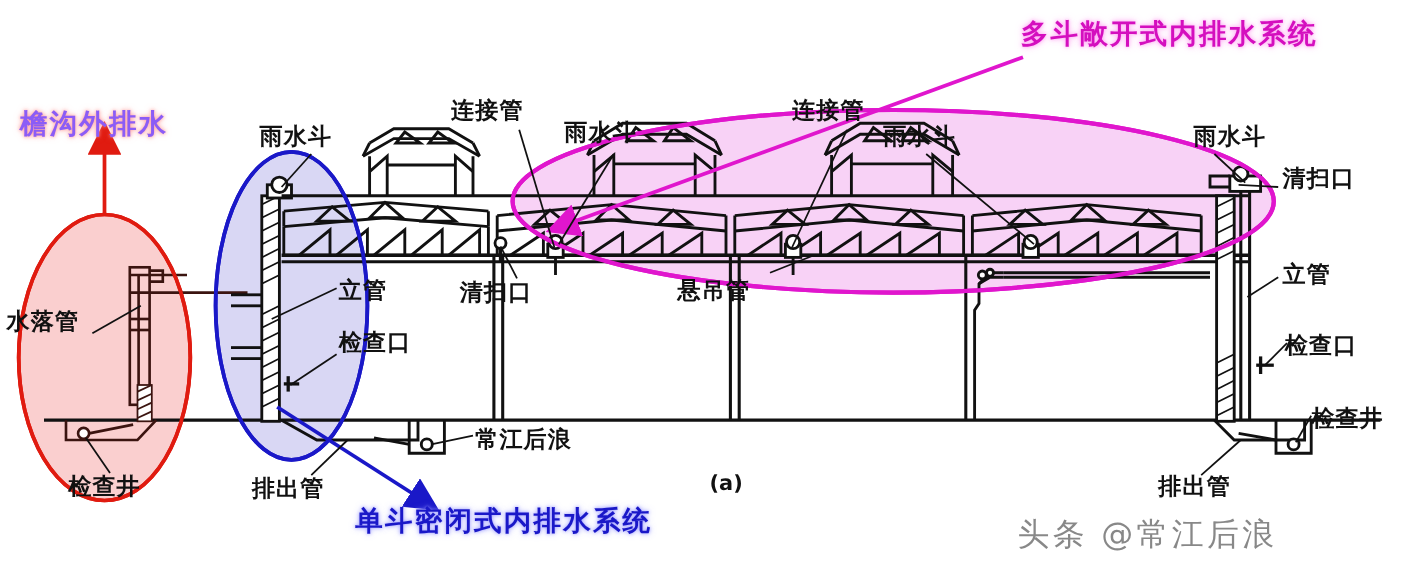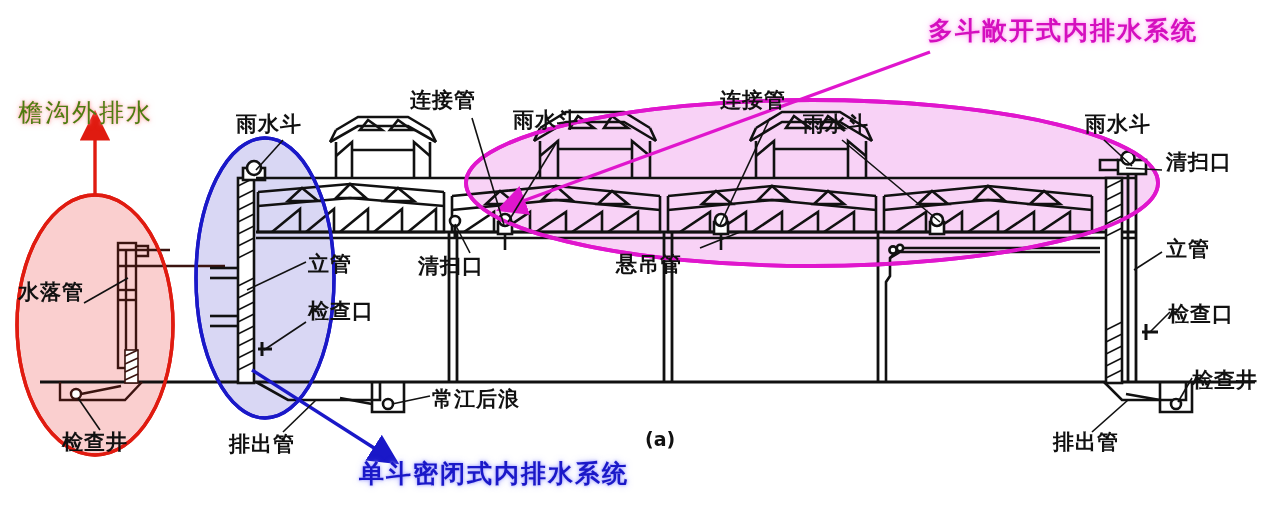--- a/index.html
+++ b/index.html
@@ -1,21 +1,21 @@
 <!DOCTYPE html>
 <html><head>
 <meta charset="utf-8">
 <style>
   html,body{margin:0;padding:0;background:#fff;}
   body{width:1280px;height:512px;overflow:hidden;font-family:"DejaVu Sans","Liberation Sans",sans-serif;}
   #stage{position:relative;width:1280px;height:512px;background:#fff;}
   svg.layer{position:absolute;left:0;top:0;width:1280px;height:512px;}
   .lbl{position:absolute;white-space:nowrap;font-family:"DejaVu Sans","Liberation Sans",sans-serif;}
   .lbl-black{color:#111;font-weight:700;font-size:21px;letter-spacing:1px;}
-  .lbl-red{color:#4d7c0f;font-weight:400;font-size:25px;letter-spacing:2px;
+  .lbl-red{color:#8b5cf6;font-weight:700;font-size:25px;letter-spacing:2px;
            text-shadow:0 0 3px rgba(255,150,150,.9),0 0 6px rgba(255,120,120,.55);text-align:center;}
   .lbl-blue{color:#1a18c8;font-weight:700;font-size:25px;letter-spacing:2px;
             text-shadow:0 0 3px rgba(150,150,255,.9),0 0 6px rgba(120,120,255,.5);}
   .lbl-magenta{color:#d40fbe;font-weight:700;font-size:25px;letter-spacing:2px;
                text-shadow:0 0 3px rgba(255,160,245,.95),0 0 7px rgba(255,120,235,.6);}
   .caption{color:#111;font-weight:700;font-size:19px;}
   .watermark{color:#6f6f6f;font-size:29px;font-weight:500;letter-spacing:3px;opacity:.82;}
 </style>
 </head>
 <body>
@@ -316,25 +316,25 @@
       <line x1="1162" y1="170" x2="1126" y2="168"></line>
       <line x1="1162" y1="252" x2="1134" y2="270"></line>
       <line x1="1170" y1="312" x2="1150" y2="332"></line>
       <line x1="1192" y1="378" x2="1178" y2="402"></line>
       <line x1="1092" y1="432" x2="1128" y2="400"></line>
     </g>
   </svg>
 
   <div class="lbl lbl-red" style="left:18px;top:96px;">檐沟外排水</div>
 
-  <div class="lbl lbl-blue" style="left:323px;top:457px;margin-left:36px;">单斗密闭式内排水系统</div>
+  <div class="lbl lbl-blue" style="left:323px;top:457px;">单斗密闭式内排水系统</div>
 
   <div class="lbl lbl-magenta" style="left:928px;top:14px;">多斗敞开式内排水系统</div>
 
-  <div class="lbl lbl-black" style="left:18px;top:278px;">水落管</div>
+  <div class="lbl lbl-black" style="left:6px;top:278px;">水落管</div>
   <div class="lbl lbl-black" style="left:62px;top:428px;">检查井</div>
 
   <div class="lbl lbl-black" style="left:236px;top:110px;">雨水斗</div>
   <div class="lbl lbl-black" style="left:308px;top:250px;">立管</div>
   <div class="lbl lbl-black" style="left:308px;top:297px;">检查口</div>
   <div class="lbl lbl-black" style="left:229px;top:430px;">排出管</div>
 
   <div class="lbl lbl-black" style="left:410px;top:86px;">连接管</div>
   <div class="lbl lbl-black" style="left:513px;top:106px;">雨水斗</div>
   <div class="lbl lbl-black" style="left:418px;top:252px;">清扫口</div>
@@ -346,14 +346,15 @@
 
   <div class="lbl lbl-black" style="left:1085px;top:110px;">雨水斗</div>
   <div class="lbl lbl-black" style="left:1166px;top:148px;">清扫口</div>
   <div class="lbl lbl-black" style="left:1166px;top:235px;">立管</div>
   <div class="lbl lbl-black" style="left:1168px;top:300px;">检查口</div>
   <div class="lbl lbl-black" style="left:1192px;top:366px;">检查井</div>
   <div class="lbl lbl-black" style="left:1053px;top:428px;">排出管</div>
 
   <div class="lbl caption" style="left:645px;top:428px;">(a)</div>
 
+  <div class="lbl watermark" style="left:925px;top:466px;">头条 @常江后浪</div>
 
 </div>
 
 </body></html>

